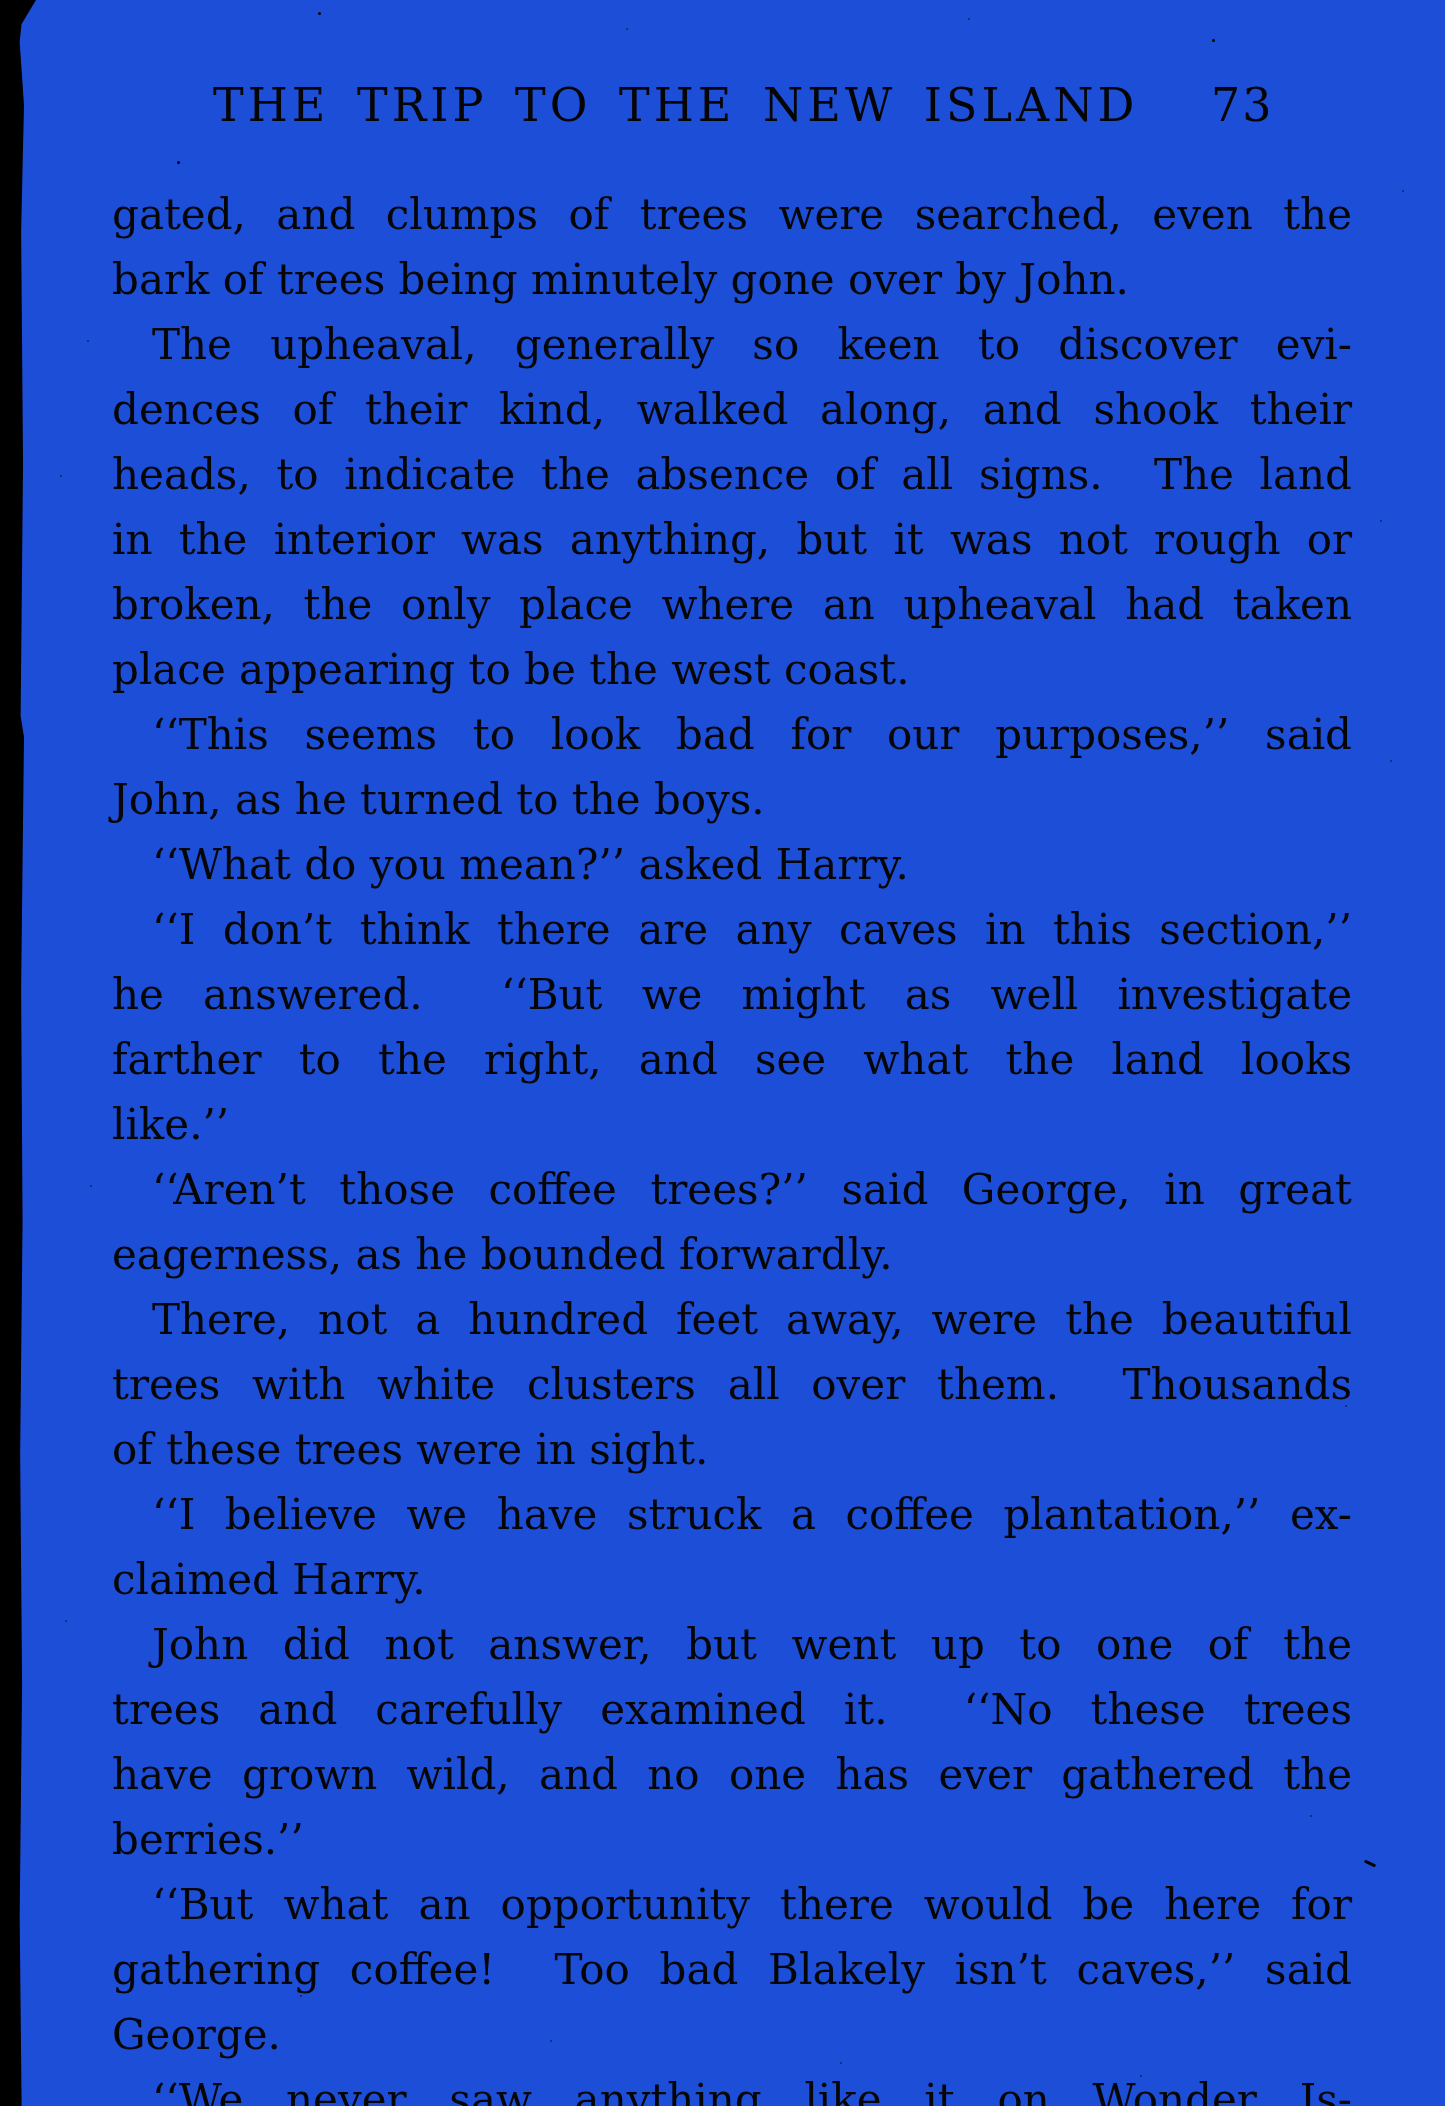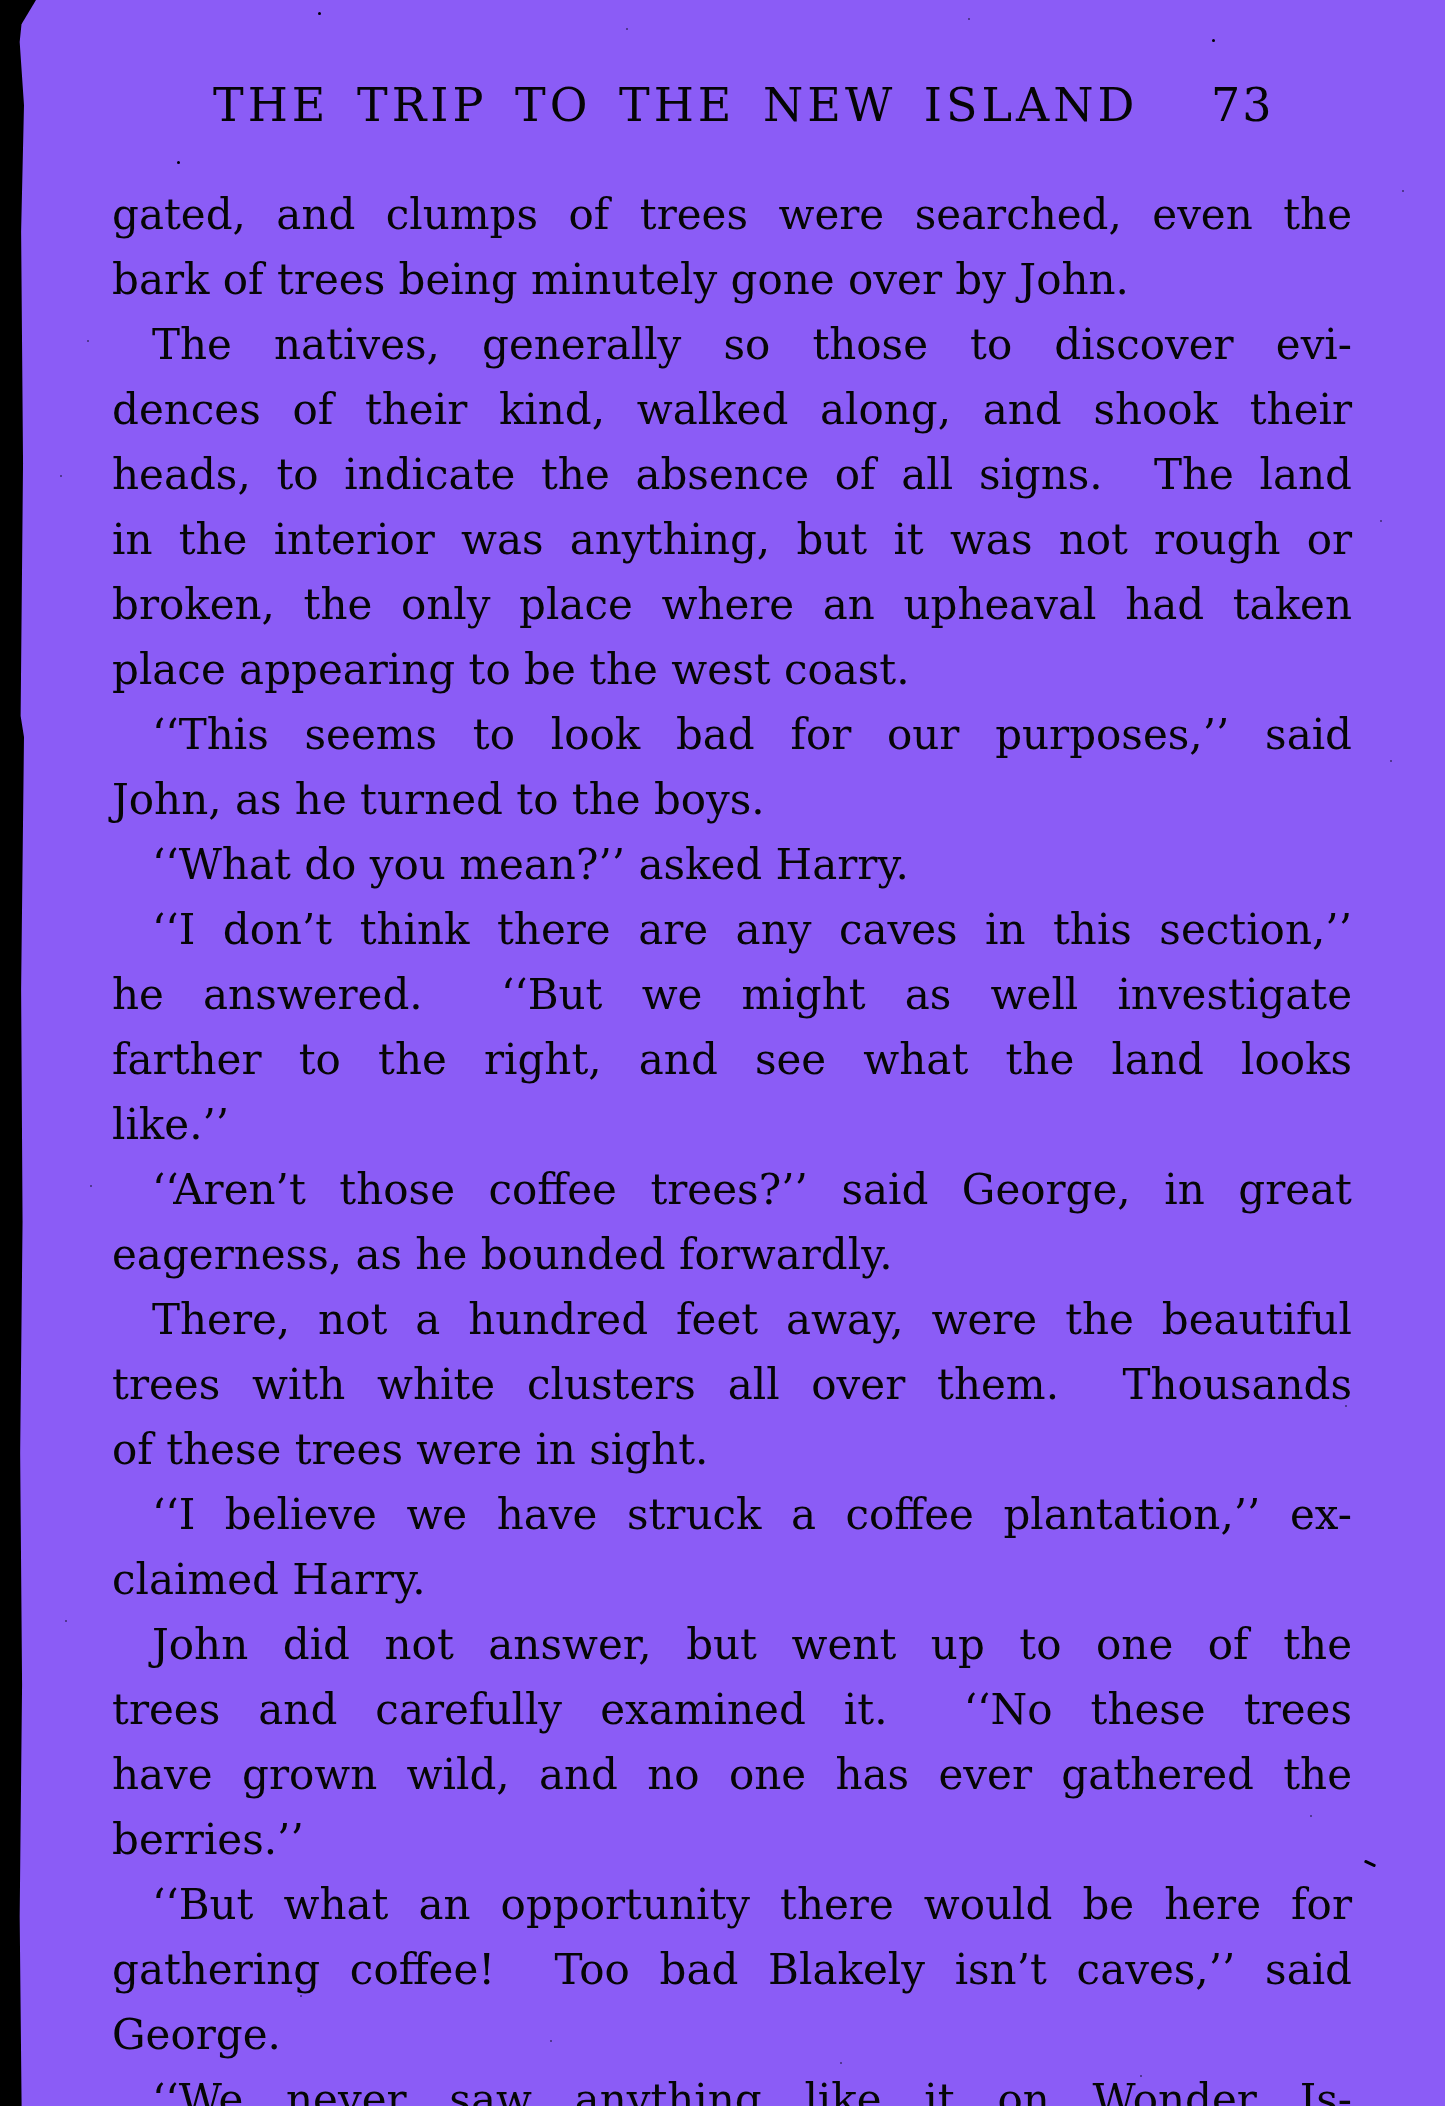--- a/index.html
+++ b/index.html
@@ -4,21 +4,21 @@
 <style>
   html, body { margin: 0; padding: 0; }
   body {
     background: #ffffff;
     font-family: "DejaVu Serif", "Liberation Serif", serif;
   }
   .page {
     position: relative;
     width: 1445px;
     height: 2106px;
-    background: #8b5cf6;
+    background: #1d4ed8;
     color: #0a0a0a;
     overflow: hidden;
   }
   
   .binding-bar {
     position: absolute;
     left: 0; top: 0;
     width: 24px; height: 2106px;
     background: #000;
     clip-path: polygon(0 0, 100% 0, 82% 2%, 100% 5%, 88% 11%, 96% 22%, 86% 34%, 100% 35%, 88% 47%, 94% 58%, 84% 69%, 92% 80%, 82% 91%, 90% 100%, 0 100%);
@@ -96,21 +96,21 @@
   <div class="binding-cap"></div>
 
   <div class="header">
     <span class="running-title">THE TRIP TO THE NEW ISLAND</span>
     <span class="page-number">73</span>
   </div>
 
   <div class="body-text" id="body-lines">
       <div class="line">gated, and clumps of trees were searched, even the</div>
       <div class="line end">bark of trees being minutely gone over by John.</div>
-      <div class="line indent">The natives, generally so those to discover evi-</div>
+      <div class="line indent">The upheaval, generally so keen to discover evi-</div>
       <div class="line">dences of their kind, walked along, and shook their</div>
       <div class="line">heads, to indicate the absence of all signs.  The land</div>
       <div class="line">in the interior was anything, but it was not rough or</div>
       <div class="line">broken, the only place where an upheaval had taken</div>
       <div class="line end">place appearing to be the west coast.</div>
       <div class="line indent">‘‘This seems to look bad for our purposes,’’ said</div>
       <div class="line end">John, as he turned to the boys.</div>
       <div class="line indent end">‘‘What do you mean?’’ asked Harry.</div>
       <div class="line indent">‘‘I don’t think there are any caves in this section,’’</div>
       <div class="line">he answered.  ‘‘But we might as well investigate</div>

